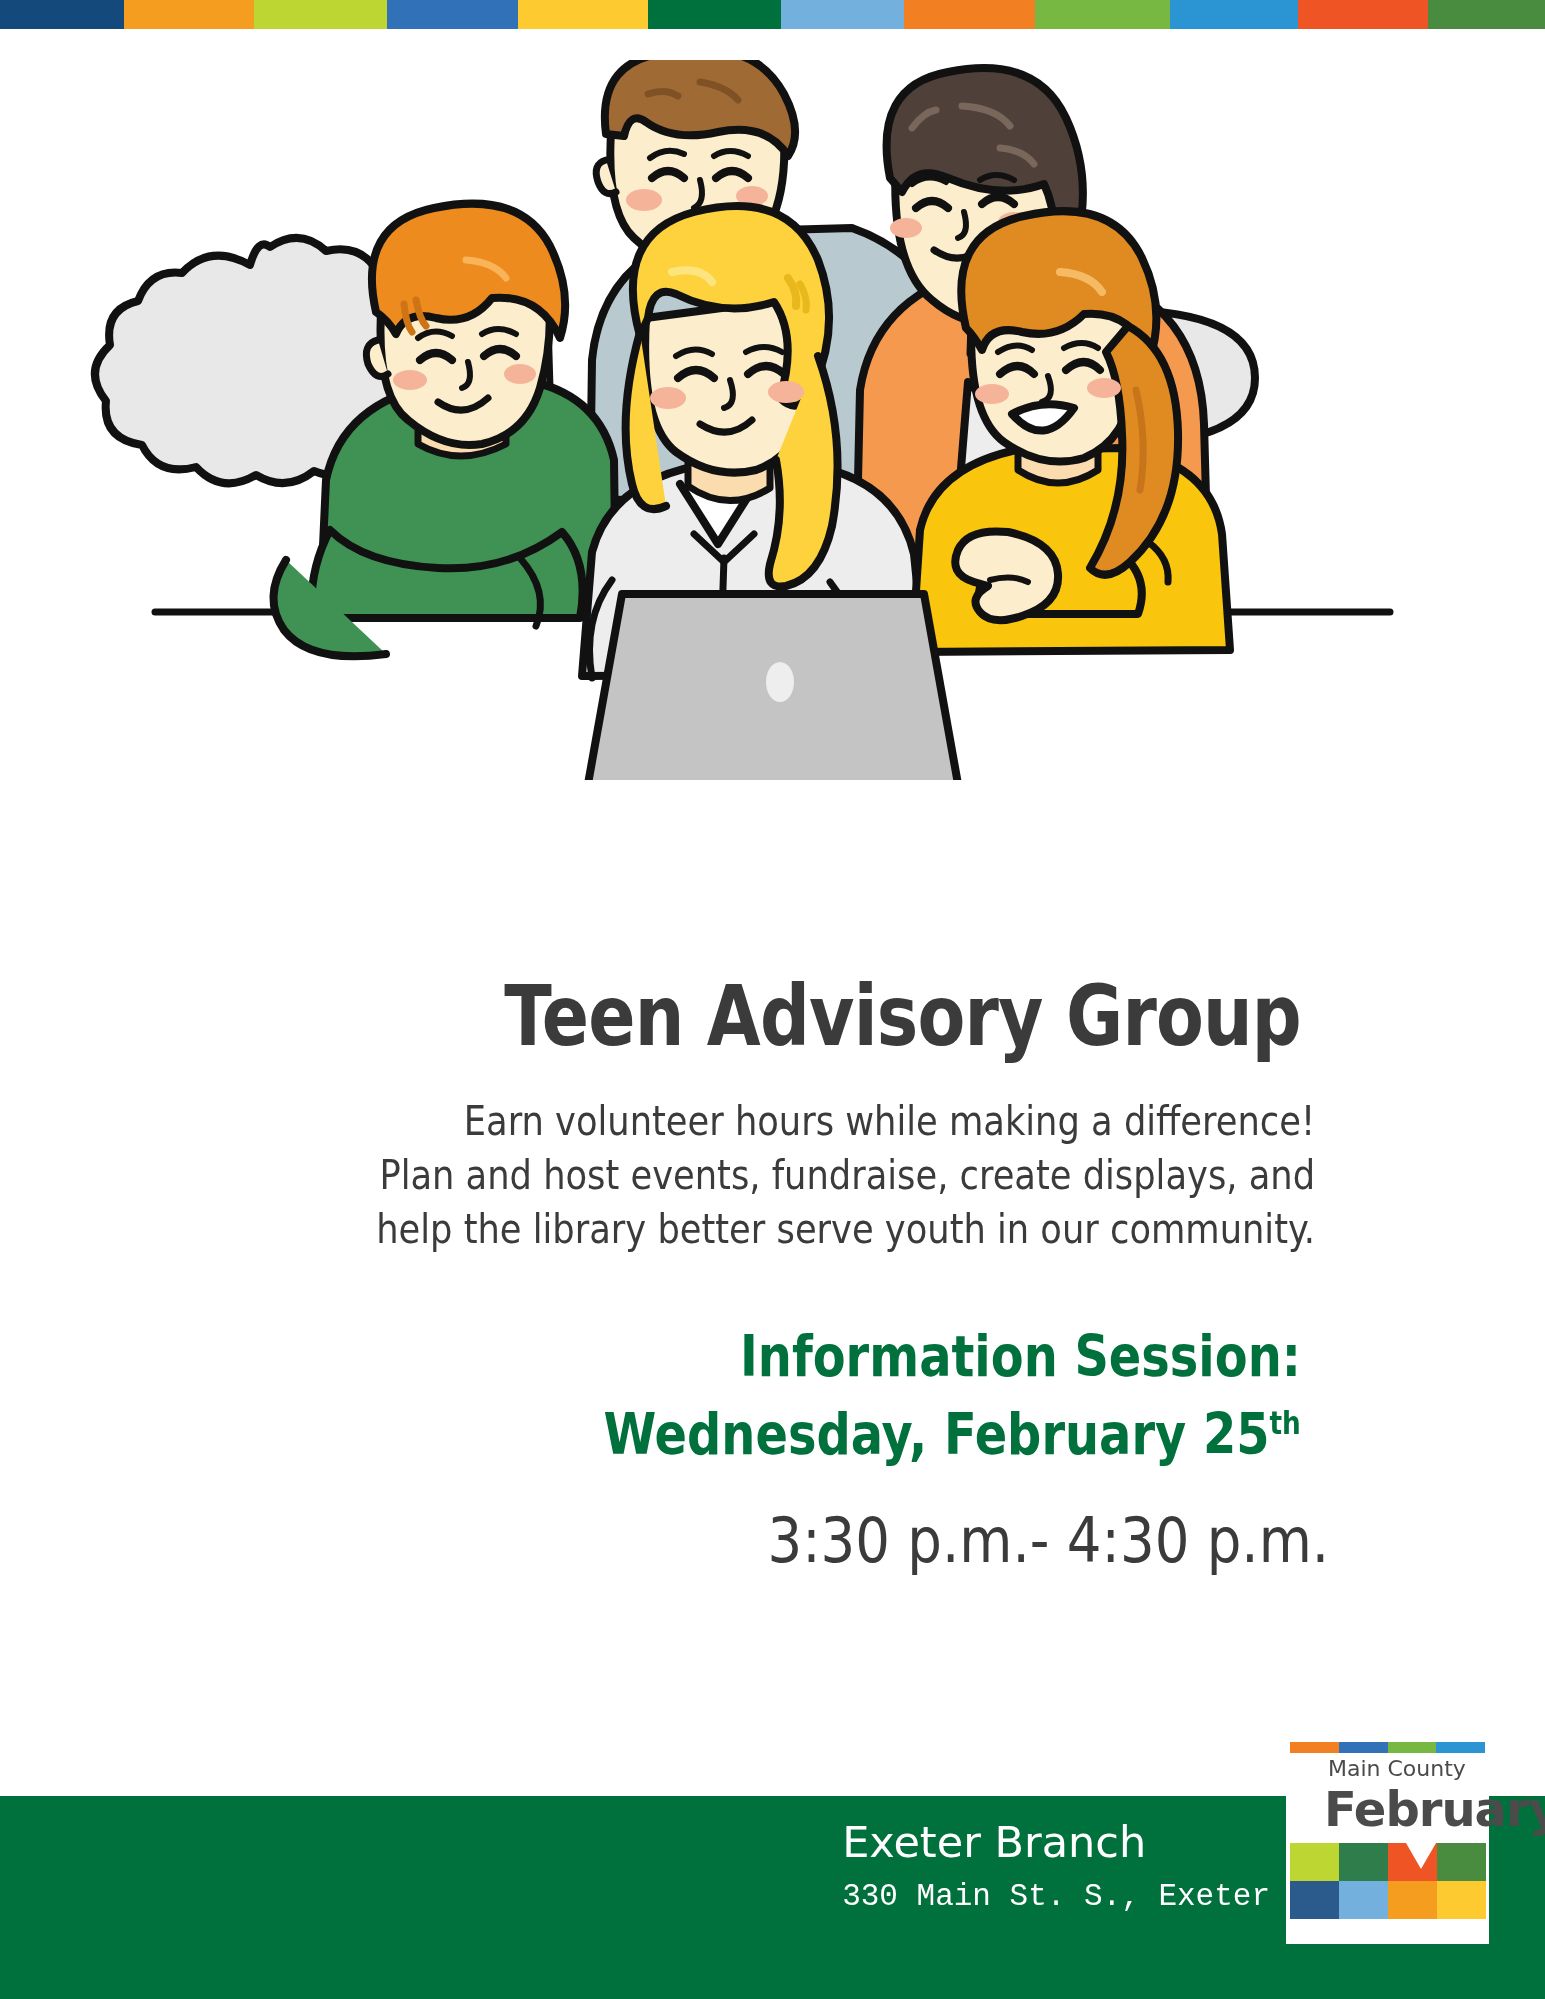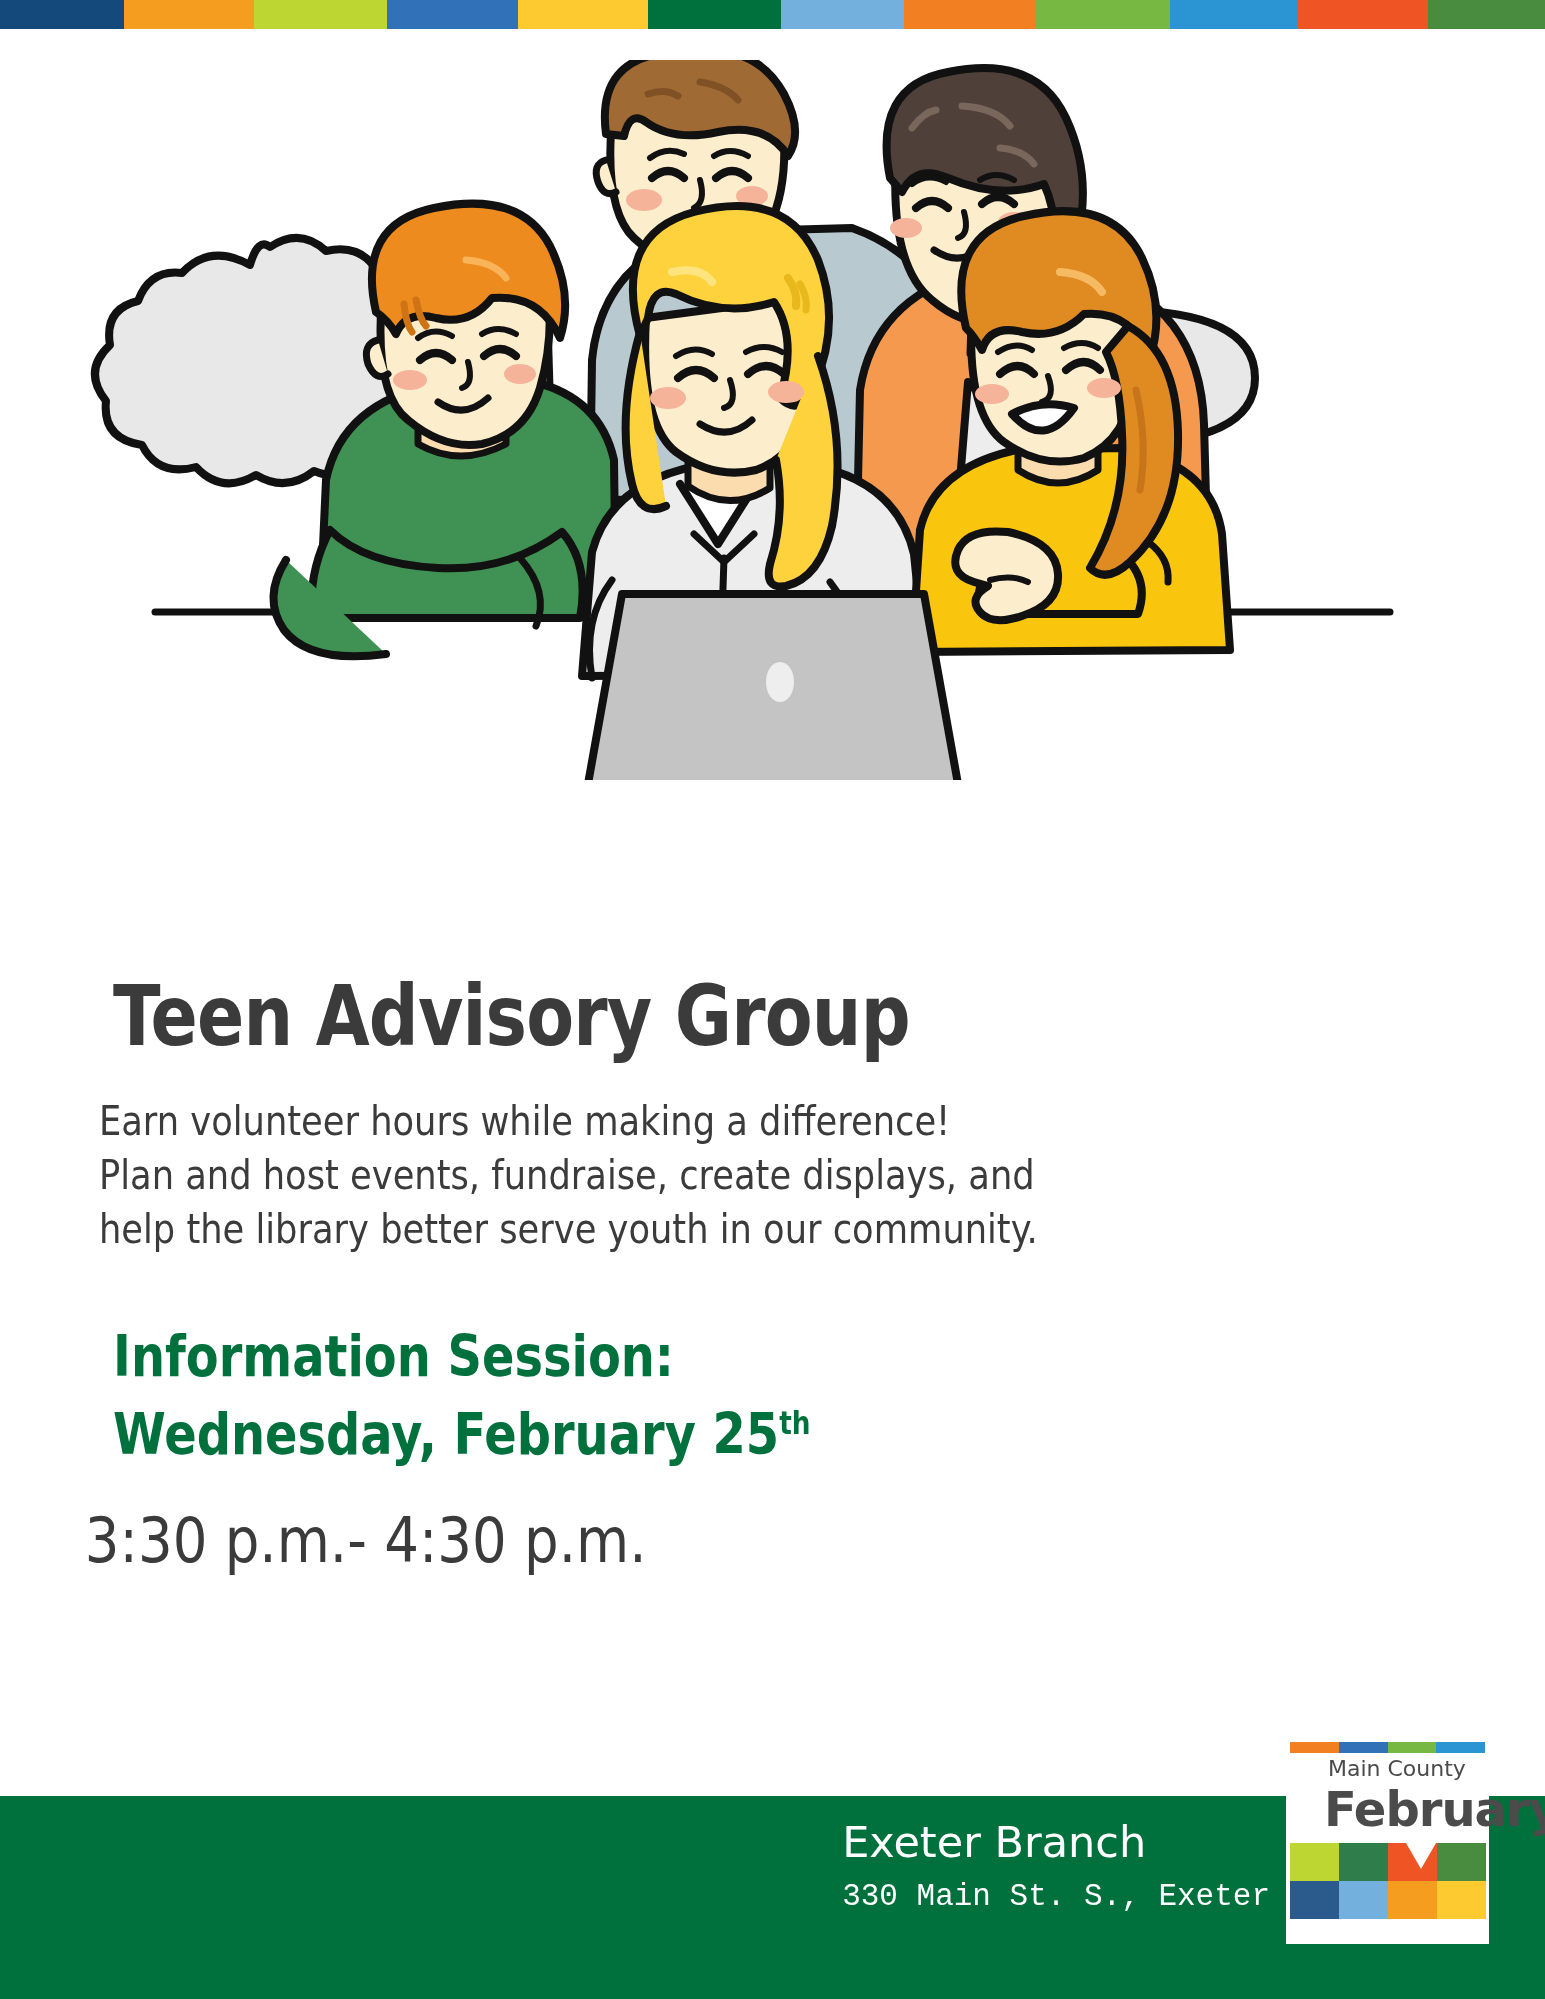--- a/index.html
+++ b/index.html
@@ -37,21 +37,21 @@
     height: 720px;
   }
   .illustration svg { display: block; width: 100%; height: 100%; }
 
   
   .textblock {
     position: absolute;
     top: 975px;
     left: 0;
     width: 1414px;
-    text-align: left;
+    text-align: right;
   }
   .title {
     font-family: "DejaVu Sans", sans-serif;
     font-weight: bold;
     font-size: 83px;
     line-height: 1.0;
     letter-spacing: -1px;
     color: #3b3b3b;
     transform: scaleX(0.84);
     margin: 0 0 36px 0;

